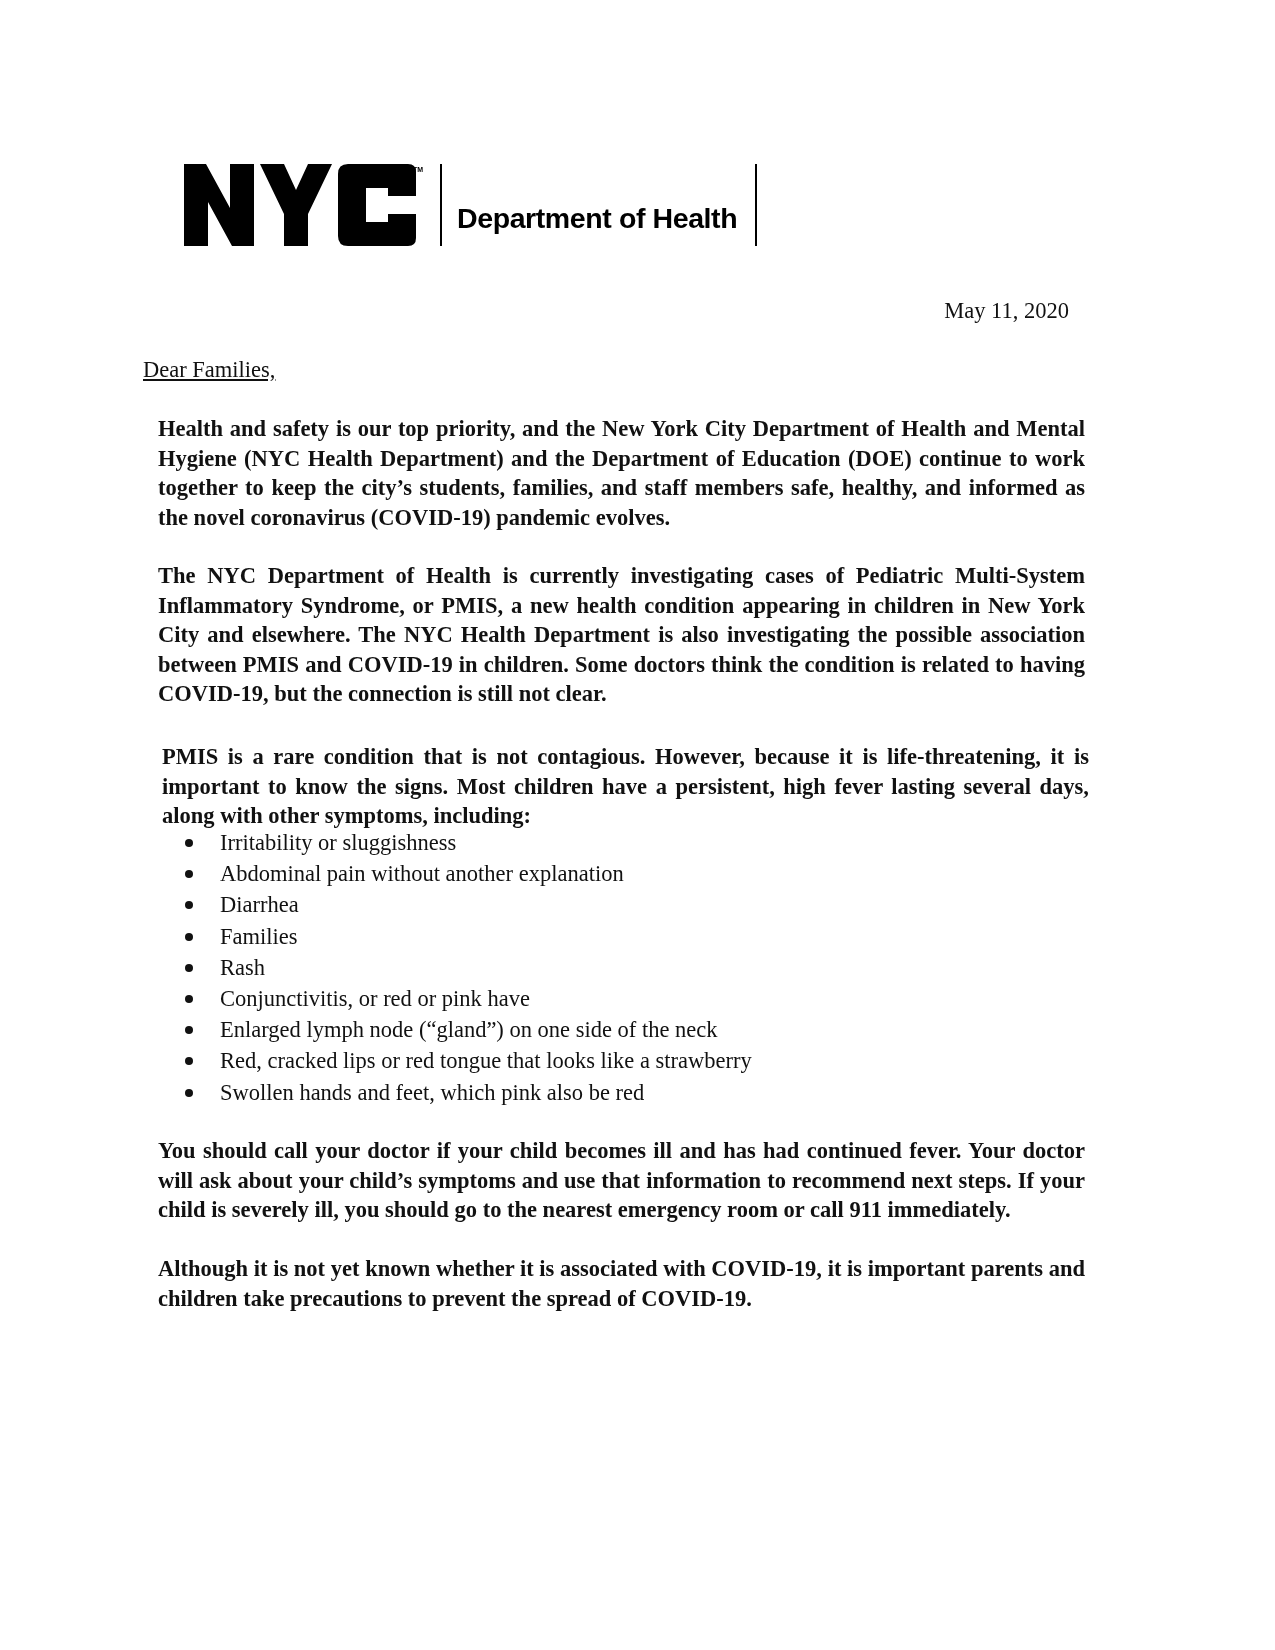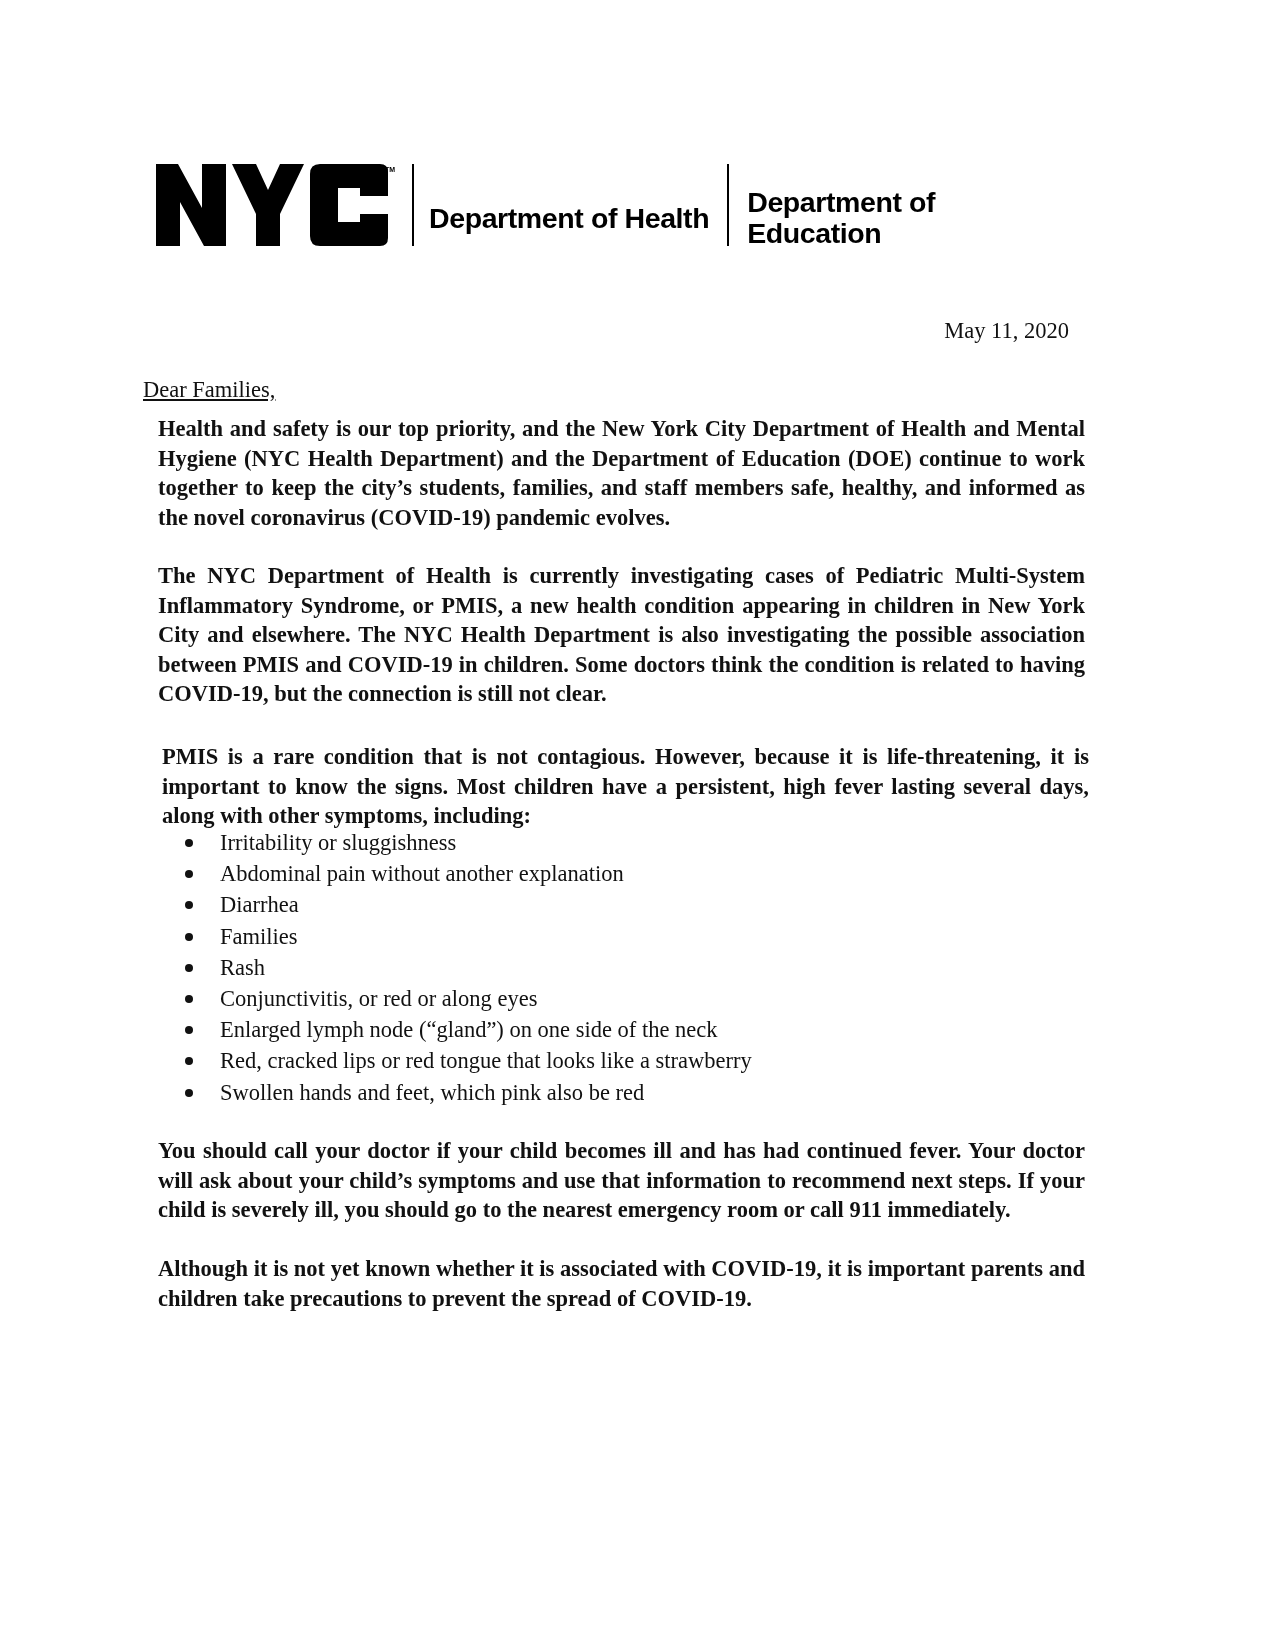--- a/index.html
+++ b/index.html
@@ -1,32 +1,32 @@
 <!DOCTYPE html>
 <html><head>
 <meta charset="utf-8">
 <style>
   html, body { margin: 0; padding: 0; background: #ffffff; }
   body { width: 1275px; height: 1650px; position: relative; overflow: hidden; color: #111; }
   .page { position: absolute; left: 0; top: 0; width: 1275px; height: 1650px; background: #fff; }
 
   
-  .header { position: absolute; left: 152px; top: 160px; height: 90px; display: flex; align-items: center; }
+  .header { position: absolute; left: 180px; top: 160px; height: 90px; display: flex; align-items: center; }
   .nyc-logo { position: relative; width: 245px; height: 82px; display: flex; align-items: center; }
   .nyc-logo svg { display: block; }
   .tm { position: absolute; right: 2px; top: 2px; font: bold 7px "Liberation Sans", sans-serif; color: #000; }
   .divider { width: 2px; height: 82px; background: #000; }
   .divider.d1 { margin-left: 15px; }
   .divider.d2 { margin-left: 18px; }
   .dept { font-family: "Liberation Sans", sans-serif; font-weight: bold; font-size: 28.5px; line-height: 31px; color: #000; letter-spacing: -0.4px; padding-top: 26px; }
   .dept.health { margin-left: 15px; }
   .dept.edu { margin-left: 18px; }
 
   
-  .text { font-family: "Liberation Serif", serif; font-size: 22.5px; line-height: 29.5px; color: #111; margin-top: 20px; }
+  .text { font-family: "Liberation Serif", serif; font-size: 22.5px; line-height: 29.5px; color: #111; }
   .date { position: absolute; right: 206px; top: 296px; }
   .salutation { position: absolute; left: 143px; top: 355px; text-decoration: underline; }
   .para { position: absolute; left: 158px; width: 927px; text-align: justify; font-weight: bold; }
   .p1 { top: 414px; }
   .p2 { top: 561px; }
   .p3 { top: 738px; }
   .p4 { top: 1136px; }
   .p5 { top: 1254px; }
 
   ul.symptoms { position: absolute; left: 149px; top: 827px; margin: 0; padding: 0; list-style: none; }
@@ -48,40 +48,36 @@
 
         <path d="M168 0 H228 Q236 0 236 8 V32 H208 V24 H186 V58 H208 V50 H236 V74 Q236 82 228 82 H168 Q158 82 158 72 V10 Q158 0 168 0 Z" fill="#000"></path>
       </svg>
       <span class="tm">TM</span>
     </div>
     <div class="divider d1"></div>
     <div class="dept health">
       <div>Department of Health</div>
     </div>
     <div class="divider d2"></div>
-    <div class="dept edu">
-      <div>Department of</div>
-      <div>Education</div>
-    </div>
   </div>
 
   <div class="text date">May 11, 2020</div>
   <div class="text salutation">Dear Families,</div>
 
   <p class="text para p1" style="margin:0">Health and safety is our top priority, and the New York City Department of Health and Mental Hygiene (NYC Health Department) and the Department of Education (DOE) continue to work together to keep the city’s students, families, and staff members safe, healthy, and informed as the novel coronavirus (COVID-19) pandemic evolves.</p>
   <p class="text para p2" style="margin:0">The NYC Department of Health is currently investigating cases of Pediatric Multi-System Inflammatory Syndrome, or PMIS, a new health condition appearing in children in New York City and elsewhere. The NYC Health Department is also investigating the possible association between PMIS and COVID-19 in children. Some doctors think the condition is related to having COVID-19, but the connection is still not clear.</p>
   <p class="text para p3" style="margin:4px">PMIS is a rare condition that is not contagious. However, because it is life-threatening, it is important to know the signs. Most children have a persistent, high fever lasting several days, along with other symptoms, including:</p>
 
   <ul class="text symptoms">
     <li><span class="bullet"></span><span>Irritability or sluggishness</span></li>
     <li><span class="bullet"></span><span>Abdominal pain without another explanation</span></li>
     <li><span class="bullet"></span><span>Diarrhea</span></li>
     <li><span class="bullet"></span><span>Families</span></li>
     <li><span class="bullet"></span><span>Rash</span></li>
-    <li><span class="bullet"></span><span>Conjunctivitis, or red or along eyes</span></li>
+    <li><span class="bullet"></span><span>Conjunctivitis, or red or pink have</span></li>
     <li><span class="bullet"></span><span>Enlarged lymph node (“gland”) on one side of the neck</span></li>
     <li><span class="bullet"></span><span>Red, cracked lips or red tongue that looks like a strawberry</span></li>
     <li><span class="bullet"></span><span>Swollen hands and feet, which pink also be red</span></li>
   </ul>
 
   <p class="text para p4" style="margin:0">You should call your doctor if your child becomes ill and has had continued fever. Your doctor will ask about your child’s symptoms and use that information to recommend next steps. If your child is severely ill, you should go to the nearest emergency room or call 911 immediately.</p>
   <p class="text para p5" style="margin:0">Although it is not yet known whether it is associated with COVID-19, it is important parents and children take precautions to prevent the spread of COVID-19.</p>
 
 </div>
 

